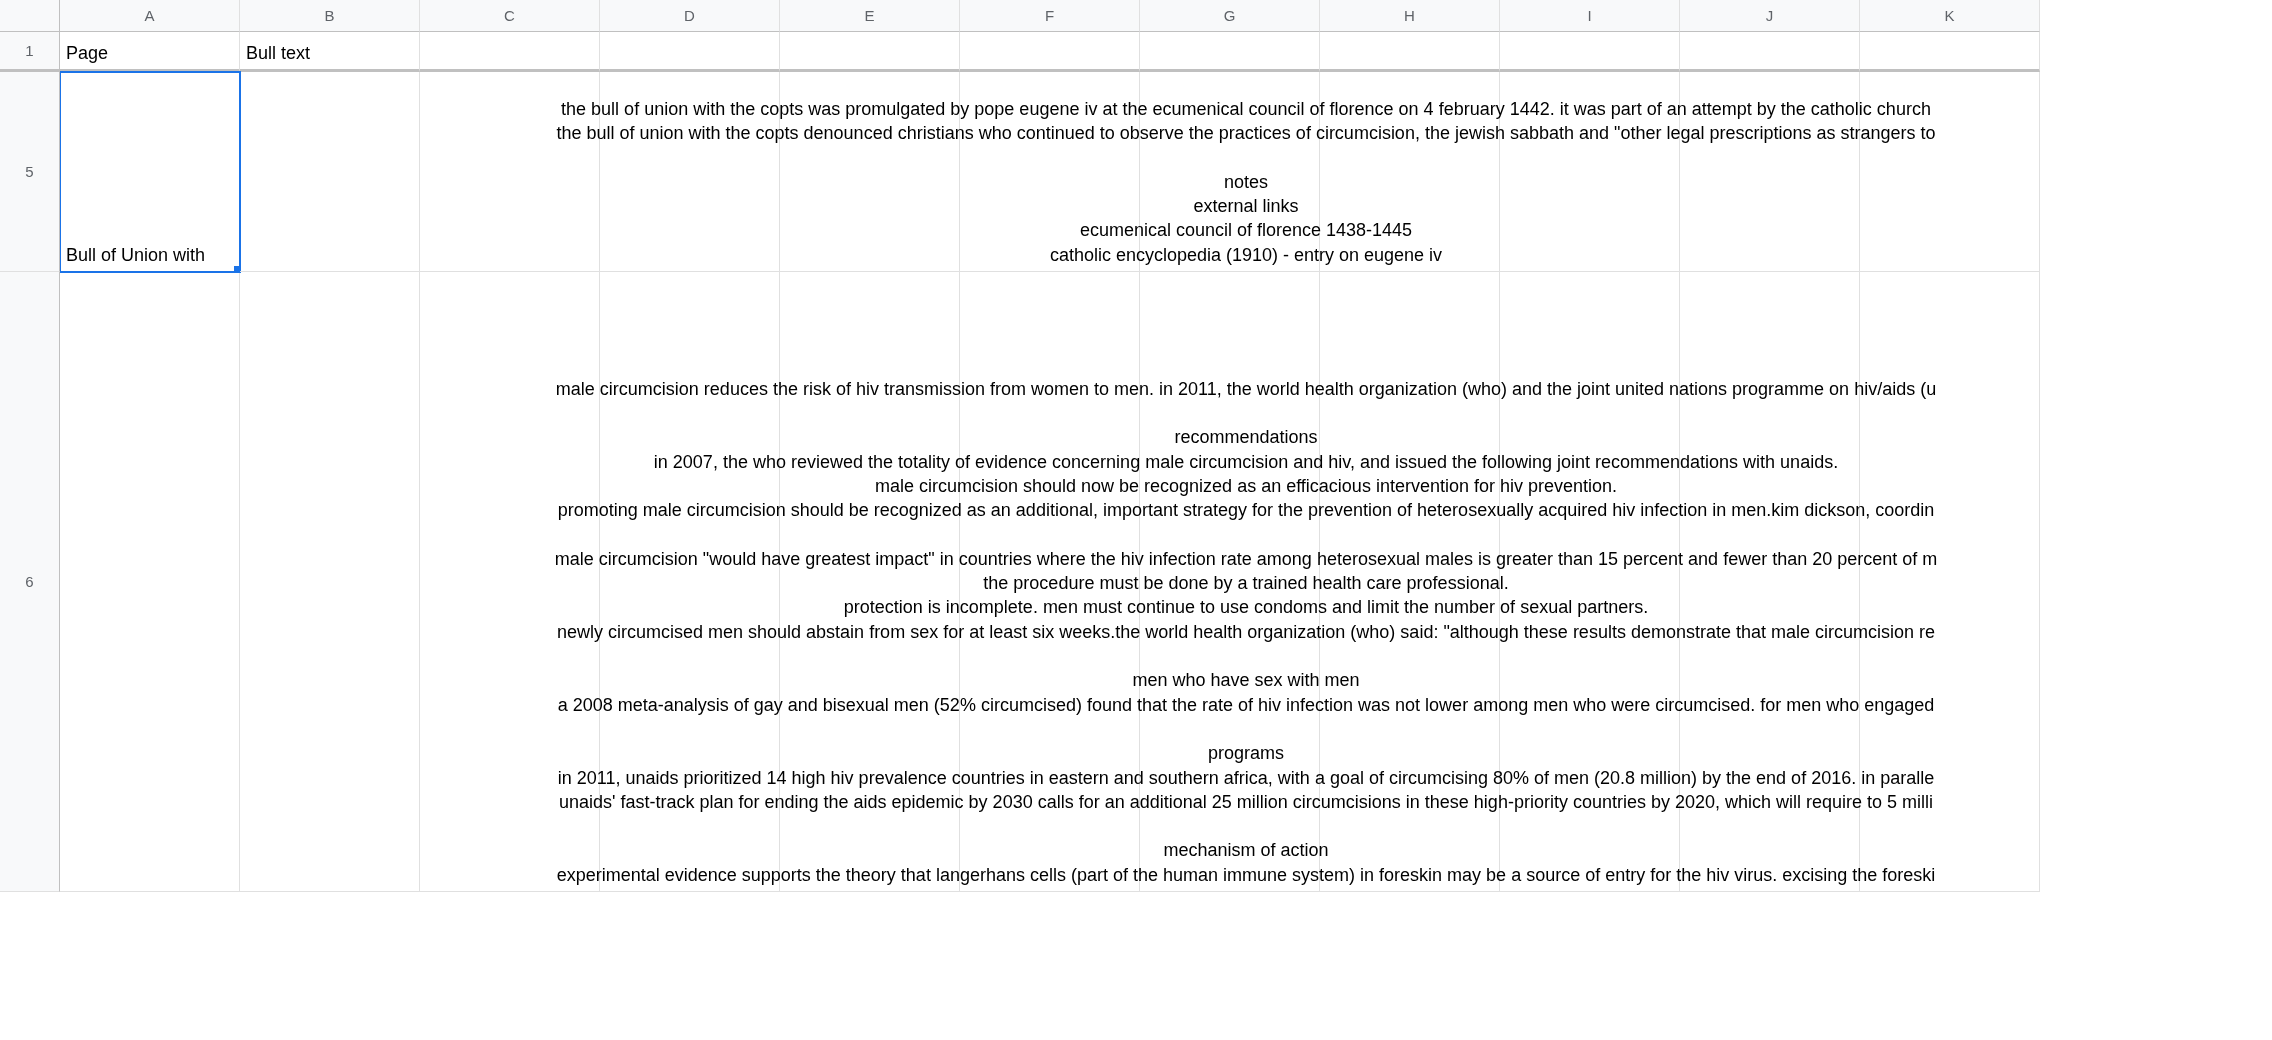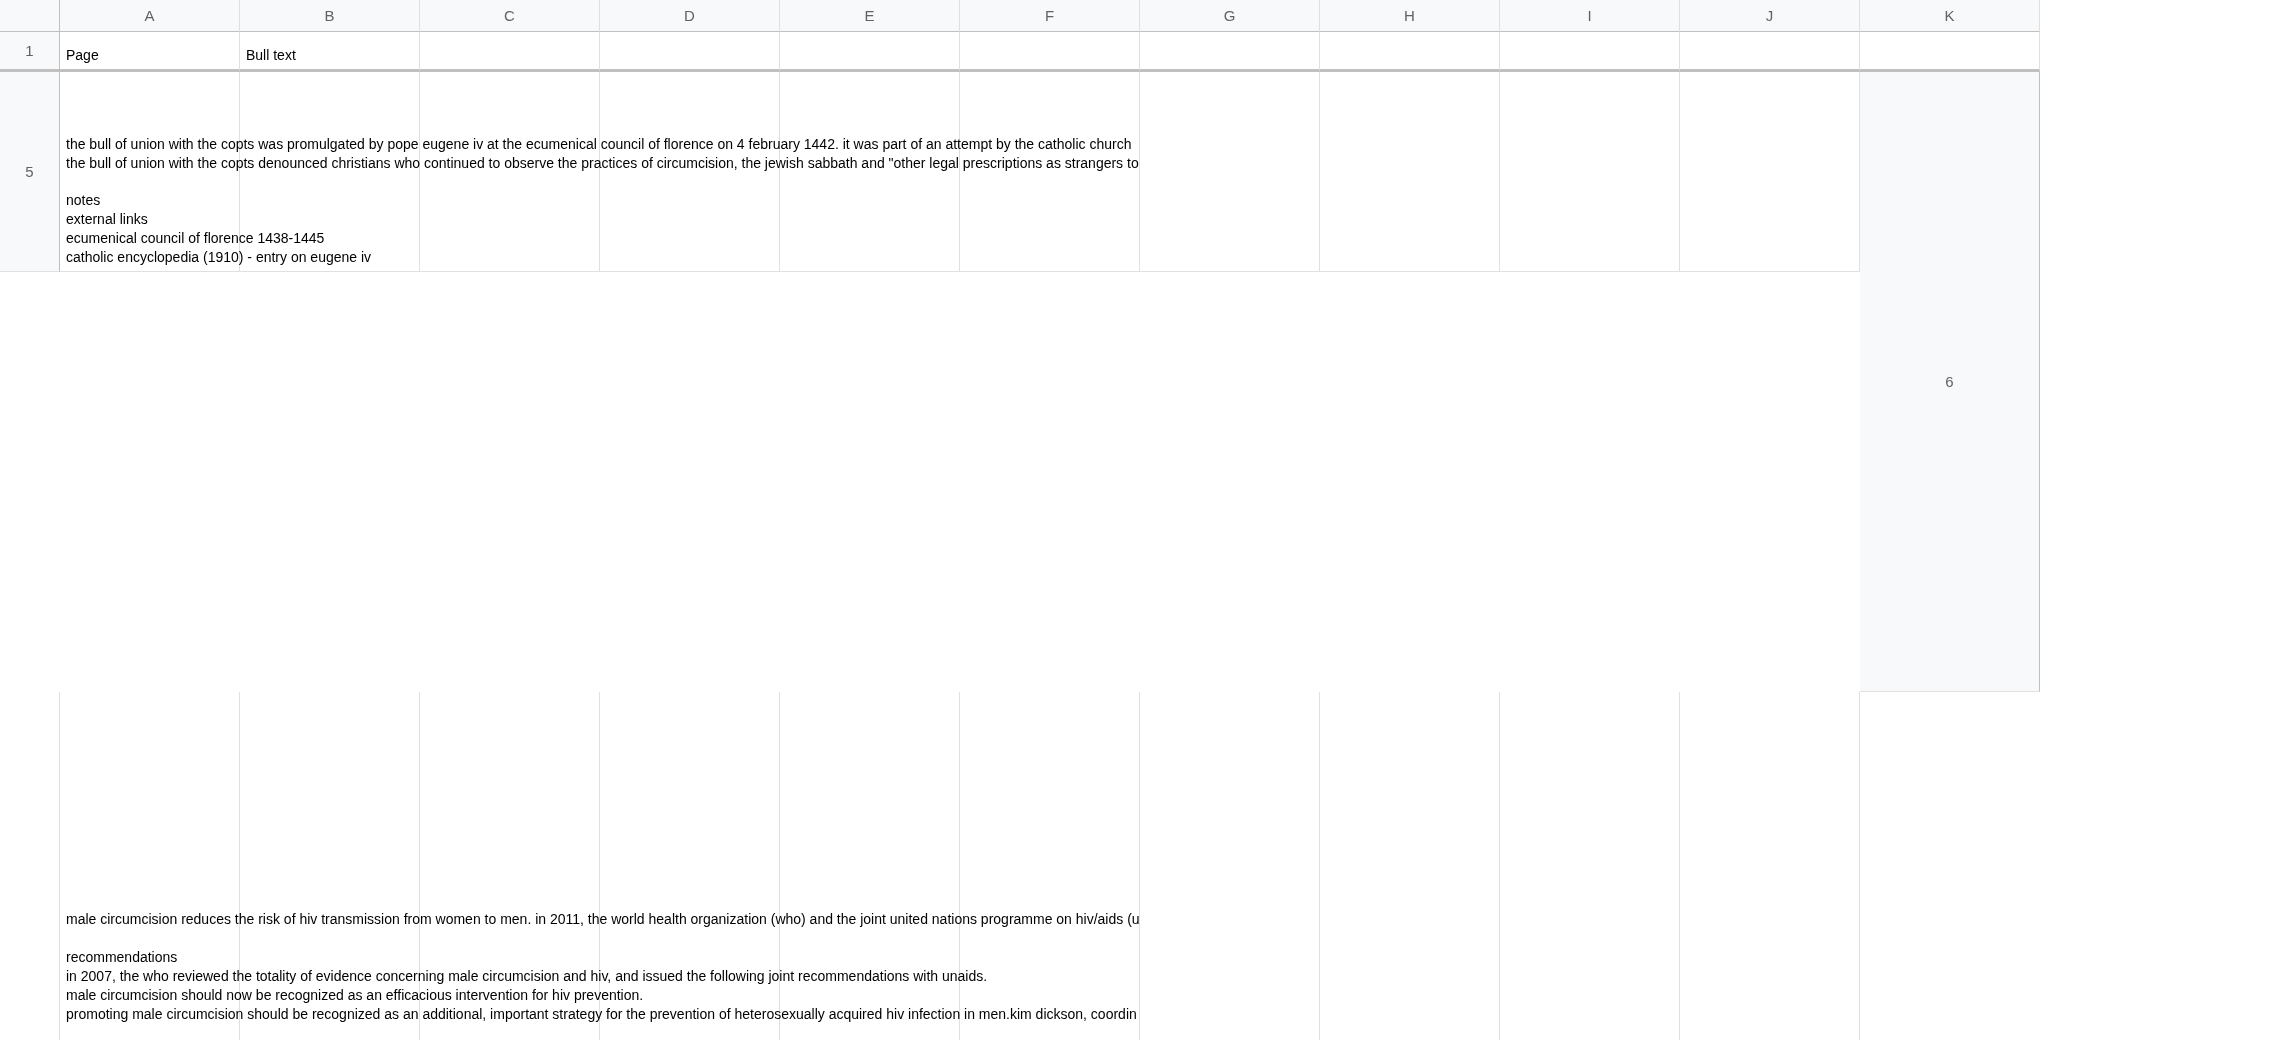--- a/index.html
+++ b/index.html
@@ -49,31 +49,32 @@
     font-size: 15px;
     color: #5f6368;
     position: sticky;
     left: 0;
     z-index: 1;
   }
   .cell {
     border-right: 1px solid #e0e0e0;
     border-bottom: 1px solid #e0e0e0;
     padding: 4px 6px;
-    font-size: 14px;
+    font-size: 18px;
     line-height: 1.35;
     overflow: hidden;
     white-space: nowrap;
     display: flex;
     align-items: flex-end;
     min-height: 28px;
   }
   .cell.overflow-visible {
     overflow: visible;
     position: relative;
+    text-align: center;
   }
   .cell.overflow-visible .overflow-text {
     position: absolute;
     left: 6px;
     bottom: 4px;
     white-space: pre-line;
     width: 2000px;
     line-height: 1.35;
   }
   .selected-cell {
@@ -123,20 +124,21 @@
     <div class="cell r1 header-separator"></div>
     <div class="cell r1 header-separator"></div>
     <div class="cell r1 header-separator"></div>
     <div class="cell r1 header-separator"></div>
     <div class="cell r1 header-separator"></div>
     <div class="cell r1 header-separator"></div>
     <div class="cell r1 header-separator"></div>
     <div class="cell r1 header-separator"></div>
     <div class="cell r1 header-separator"></div>
     <div class="row-header r5">5</div>
+    <div class="cell r5 selected-cell">Bull of Union with</div>
     <div class="cell r5 overflow-visible">
       <div class="overflow-text">the bull of union with the copts was promulgated by pope eugene iv at the ecumenical council of florence on 4 february 1442. it was part of an attempt by the catholic church 
 the bull of union with the copts denounced christians who continued to observe the practices of circumcision, the jewish sabbath and "other legal prescriptions as strangers to
 
 notes
 external links
 ecumenical council of florence 1438-1445
 catholic encyclopedia (1910) - entry on eugene iv</div>
     </div>
     <div class="cell r5"></div>

